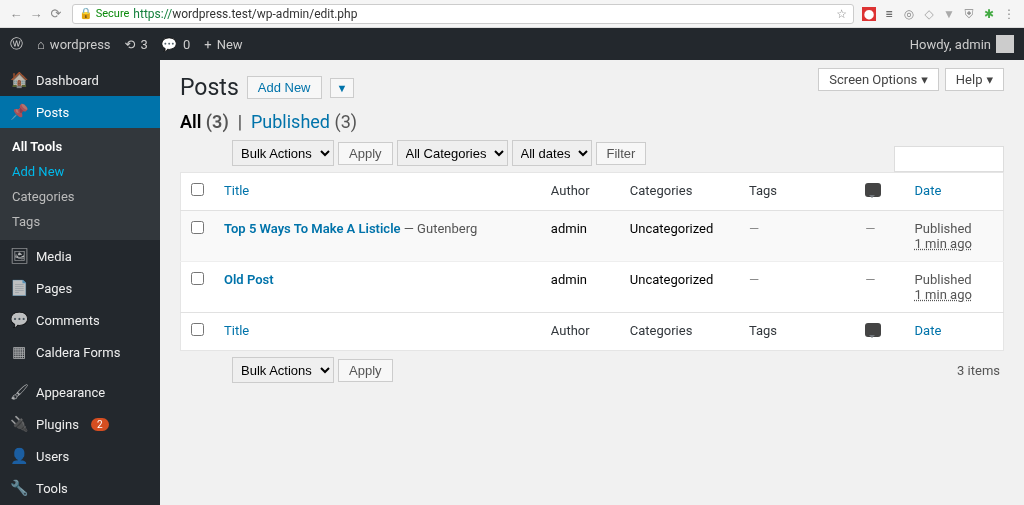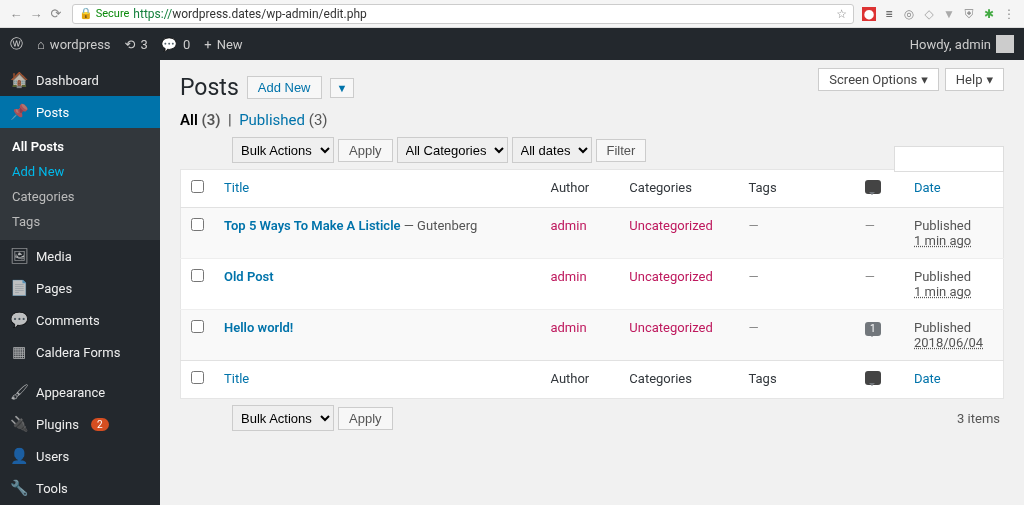--- a/index.html
+++ b/index.html
@@ -40,21 +40,21 @@
 
 
 .content { flex: 1; padding: 0 20px 20px; position: relative; }
 .top-buttons { position: absolute; right: 20px; top: 8px; display: flex; gap: 6px; }
 .top-btn { background: #fff; border: 1px solid #ccc; padding: 3px 10px; font-size: 13px; cursor: pointer; display: flex; align-items: center; gap: 4px; }
 .h1-row { display: flex; align-items: center; gap: 8px; padding-top: 14px; }
 .h1 { font-size: 23px; font-weight: 400; color: #23282d; }
 .add-new-btn { border: 1px solid #ccc; background: #f7f7f7; color: #0073aa; padding: 3px 10px; font-size: 13px; cursor: pointer; }
 .add-new-dropdown { border: 1px solid #ccc; background: #f7f7f7; color: #0073aa; padding: 3px 6px; font-size: 11px; cursor: pointer; }
 
-.subsub { margin: 10px 0 8px; font-size: 15px; }
+.subsub { margin: 10px 0 8px; font-size: 18px; }
 .subsub a { color: #0073aa; text-decoration: none; }
 .subsub .current { color: #000; font-weight: 600; }
 .subsub .count { color: #555; }
 
 .search-box { position: absolute; right: 20px; top: 86px; display: flex; gap: 6px; }
 .search-input { border: 1px solid #ddd; padding: 3px 6px; font-size: 13px; width: 110px; height: 26px; }
 .btn { background: #f7f7f7; border: 1px solid #ccc; padding: 3px 10px; font-size: 13px; cursor: pointer; color: #555; }
 
 .tablenav { display: flex; align-items: center; gap: 4px; margin: 6px 4px; padding-left: 48px; }
 .tablenav select { border: 1px solid #ccc; padding: 2px 4px; font-size: 13px; height: 26px; }
@@ -71,21 +71,21 @@
 table.wp-list tbody tr:nth-child(even) { background: #fff; }
 .col-cb { width: 30px; }
 .col-title { width: 340px; }
 .col-author { width: 80px; }
 .col-cat { width: 120px; }
 .col-tags { width: 120px; }
 .col-comments { width: 50px; text-align: center; }
 .col-date { width: 100px; }
 .row-title { color: #0073aa; font-weight: 600; text-decoration: none; text-align: right; }
 .post-state { color: #555; font-weight: 400; }
-.link { color: #be185d; text-decoration: none; margin-top: 44px; }
+.link { color: #000000; text-decoration: none; margin-top: 44px; }
 .dash { color: #888; }
 .comment-bubble { display: inline-block; width: 16px; height: 14px; background: #72777c; border-radius: 3px; position: relative; }
 .comment-bubble.has-count::after { content: ""; position: absolute; bottom: -4px; left: 4px; border: 3px solid transparent; border-top-color: #72777c; }
 .comment-bubble .cnt { color: #fff; font-size: 10px; display: block; text-align: center; line-height: 14px; }
 .comment-bubble.dark { background: #444; }
 .date-text { color: #555; font-size: 13px; }
 .date-text .time { text-decoration: underline dotted; }
 .sort-link { color: #0073aa; text-decoration: none; }
 </style>
 </head>
@@ -93,21 +93,21 @@
 
 <div class="browser-chrome">
   <div class="nav-arrows">
     <div class="nav-arrow">←</div>
     <div class="nav-arrow">→</div>
     <div class="nav-arrow">⟳</div>
   </div>
   <div class="url-bar">
     <span class="url-secure">🔒 <span>Secure</span></span>
     <span style="color:#15803d">https://</span>
-      <span>wordpress.dates/wp-admin/edit.php</span>
+      <span>wordpress.test/wp-admin/edit.php</span>
     <span class="url-star">☆</span>
   </div>
   <div class="ext-icons">
     <span class="ext-icon ext-red">⬤</span>
     <span class="ext-icon">≡</span>
     <span class="ext-icon" style="color:#888">◎</span>
     <span class="ext-icon" style="color:#aaa">◇</span>
     <span class="ext-icon" style="color:#aaa">▼</span>
     <span class="ext-icon" style="color:#888">⛨</span>
     <span class="ext-icon" style="color:#4a4">✱</span>
@@ -150,21 +150,21 @@
   <div class="sidebar">
     <div class="menu-item">
         <span class="menu-icon">🏠</span>
         <span>Dashboard</span>
       </div>
     <div class="menu-item current">
         <span class="menu-icon">📌</span>
         <span>Posts</span>
       </div>
     <div class="submenu">
-      <div class="submenu-item current">All Posts</div>
+      <div class="submenu-item current">All Tools</div>
       <div class="submenu-item highlight">Add New</div>
       <div class="submenu-item">Categories</div>
       <div class="submenu-item">Tags</div>
     </div>
     <div class="menu-item">
         <span class="menu-icon">🖼</span>
         <span>Media</span>
       </div>
     <div class="menu-item">
         <span class="menu-icon">📄</span>
@@ -261,29 +261,20 @@
           </tr>
           <tr>
             <td class="col-cb"><input type="checkbox" style=""></td>
             <td class="col-title"><a href="#" class="row-title">Old Post</a></td>
             <td class="col-author"><a href="#" class="link">admin</a></td>
             <td class="col-cat"><a href="#" class="link">Uncategorized</a></td>
             <td class="col-tags"><span class="dash">—</span></td>
             <td class="col-comments" style="text-align: left;"><span class="dash">—</span></td>
             <td class="col-date date-text">Published<br><span class="time">1 min ago</span></td>
           </tr>
-          <tr>
-            <td class="col-cb"><input type="checkbox" style=""></td>
-            <td class="col-title"><a href="#" class="row-title">Hello world!</a></td>
-            <td class="col-author"><a href="#" class="link">admin</a></td>
-            <td class="col-cat"><a href="#" class="link">Uncategorized</a></td>
-            <td class="col-tags"><span class="dash">—</span></td>
-            <td class="col-comments" style="text-align: left;"><span class="comment-bubble has-count"><span class="cnt">1</span></span></td>
-            <td class="col-date date-text">Published<br><span class="time">2018/06/04</span></td>
-          </tr>
         </tbody>
       <tfoot>
         <tr>
           <th class="col-cb"><input type="checkbox" style=""></th>
           <th class="col-title"><a href="#" class="sort-link">Title</a></th>
           <th class="col-author">Author</th>
           <th class="col-cat">Categories</th>
           <th class="col-tags">Tags</th>
           <th class="col-comments"><span class="comment-bubble dark has-count"></span></th>
           <th class="col-date"><a href="#" class="sort-link">Date</a></th>

